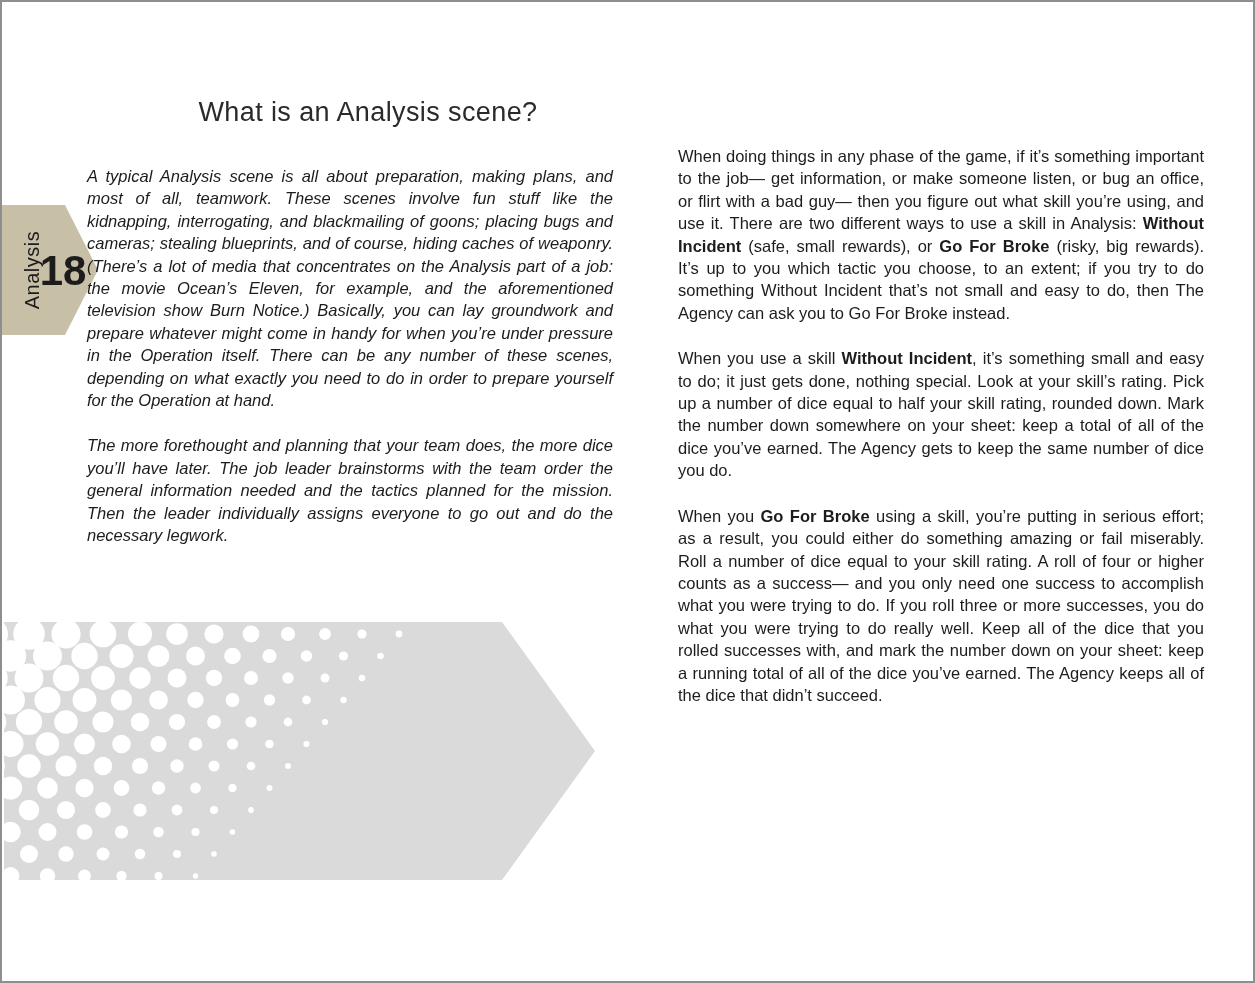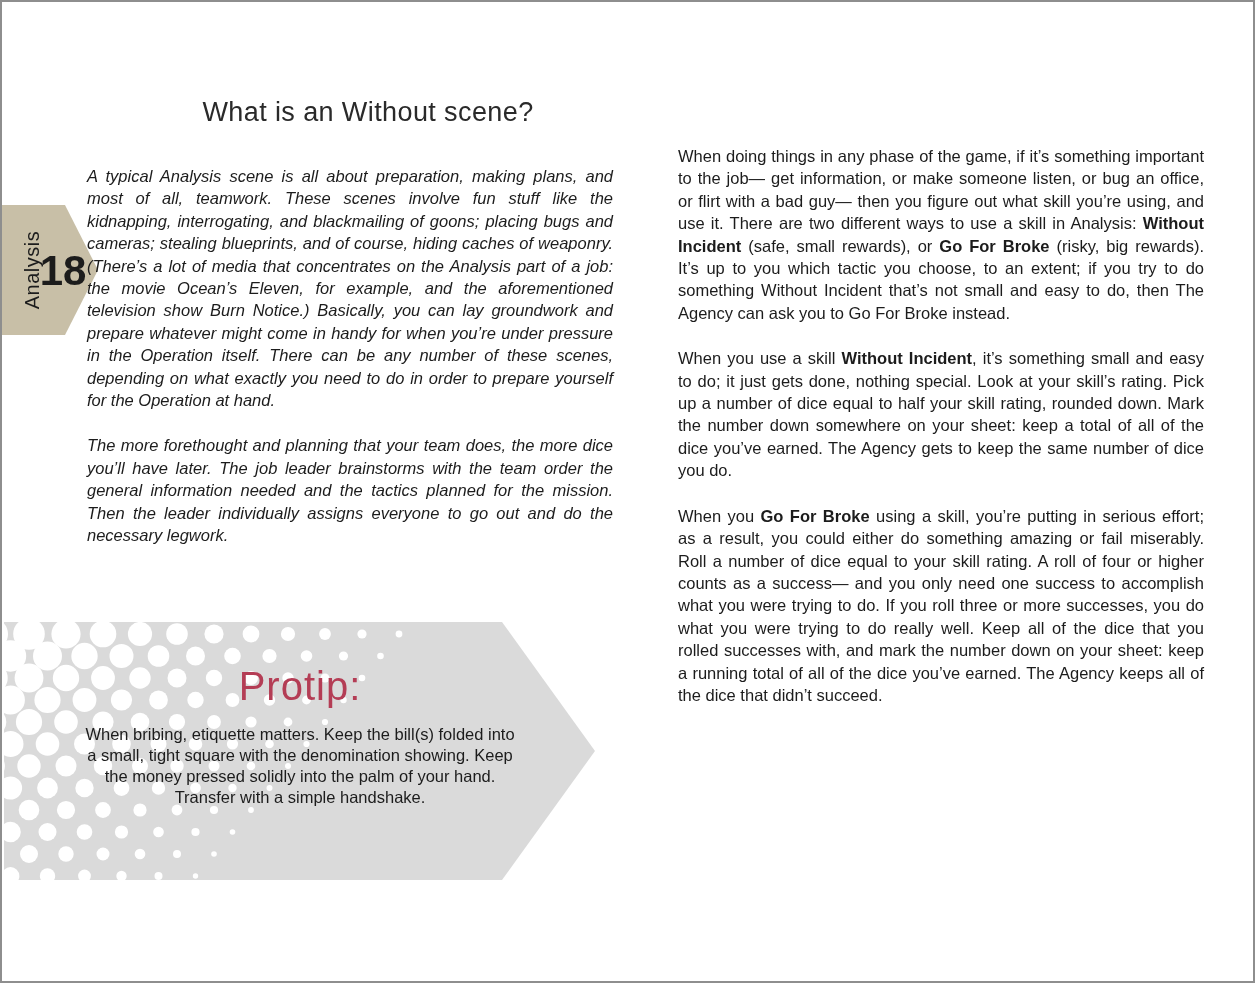--- a/index.html
+++ b/index.html
@@ -56,21 +56,21 @@
 <body>
 
 <div class="page">
 
   <svg class="side-tab" viewBox="0 0 97 130" aria-hidden="true">
     <polygon class="tab-shape" points="0,0 63,0 96,65 63,130 0,130"></polygon>
     <text class="tab-label" transform="rotate(-90 30 65)" x="30" y="72" text-anchor="middle">Analysis</text>
     <text class="tab-number" x="61" y="80" text-anchor="middle">18</text>
   </svg>
 
-  <div class="col-heading left">What is an Without scene?</div>
+  <div class="col-heading left">What is an Analysis scene?</div>
   <div class="body-col left">
     <p><span>A typical Analysis scene is all about preparation, making plans, and most of all, teamwork. These scenes involve fun stuff like the kidnapping, interrogating, and blackmailing of goons; placing bugs and cameras; stealing blueprints, and of course, hiding caches of weaponry. (There’s a lot of media that concentrates on the Analysis part of a job: the movie Ocean’s Eleven, for example, and the aforementioned television show Burn Notice.) Basically, you can lay groundwork and prepare whatever might come in handy for when you’re under pressure in the Operation itself. There can be any number of these scenes, depending on what exactly you need to do in order to prepare yourself for the Operation at hand.</span></p>
     <p><span>The more forethought and planning that your team does, the more dice you’ll have later. The job leader brainstorms with the team order the general information needed and the tactics planned for the mission. Then the leader individually assigns everyone to go out and do the necessary legwork.</span></p>
   </div>
 
   <div class="body-col right">
     <p><span>When doing things in any phase of the game, if it’s something important to the job— get information, or make someone listen, or bug an office, or flirt with a bad guy— then you figure out what skill you’re using, and use it. There are two different ways to use a skill in Analysis: </span><b>Without Incident</b><span> (safe, small rewards), or </span><b>Go For Broke</b><span> (risky, big rewards). It’s up to you which tactic you choose, to an extent; if you try to do something Without Incident that’s not small and easy to do, then The Agency can ask you to Go For Broke instead.</span></p>
     <p><span>When you use a skill </span><b>Without Incident</b><span>, it’s something small and easy to do; it just gets done, nothing special. Look at your skill’s rating. Pick up a number of dice equal to half your skill rating, rounded down. Mark the number down somewhere on your sheet: keep a total of all of the dice you’ve earned. The Agency gets to keep the same number of dice you do.</span></p>
     <p><span>When you </span><b>Go For Broke</b><span> using a skill, you’re putting in serious effort; as a result, you could either do something amazing or fail miserably. Roll a number of dice equal to your skill rating. A roll of four or higher counts as a success— and you only need one success to accomplish what you were trying to do. If you roll three or more successes, you do what you were trying to do really well. Keep all of the dice that you rolled successes with, and mark the number down on your sheet: keep a running total of all of the dice you’ve earned. The Agency keeps all of the dice that didn’t succeed.</span></p>
   </div>
@@ -186,16 +186,14 @@
         <circle cx="173.0" cy="232.0" r="4.0" class="halftone-dot"></circle>
         <circle cx="210.0" cy="232.0" r="2.8" class="halftone-dot"></circle>
         <circle cx="6.5" cy="254.0" r="8.9" class="halftone-dot"></circle>
         <circle cx="43.5" cy="254.0" r="7.7" class="halftone-dot"></circle>
         <circle cx="80.5" cy="254.0" r="6.4" class="halftone-dot"></circle>
         <circle cx="117.5" cy="254.0" r="5.2" class="halftone-dot"></circle>
         <circle cx="154.5" cy="254.0" r="4.0" class="halftone-dot"></circle>
         <circle cx="191.5" cy="254.0" r="2.7" class="halftone-dot"></circle>
       </g>
   </svg>
-  <div class="protip-heading">Protip:</div>
-  <div class="protip-body">When bribing, etiquette matters. Keep the bill(s) folded into a small, tight square with the denomination showing. Keep the money pressed solidly into the palm of your hand. Transfer with a simple handshake.</div>
 
 </div>
 
 </body></html>

